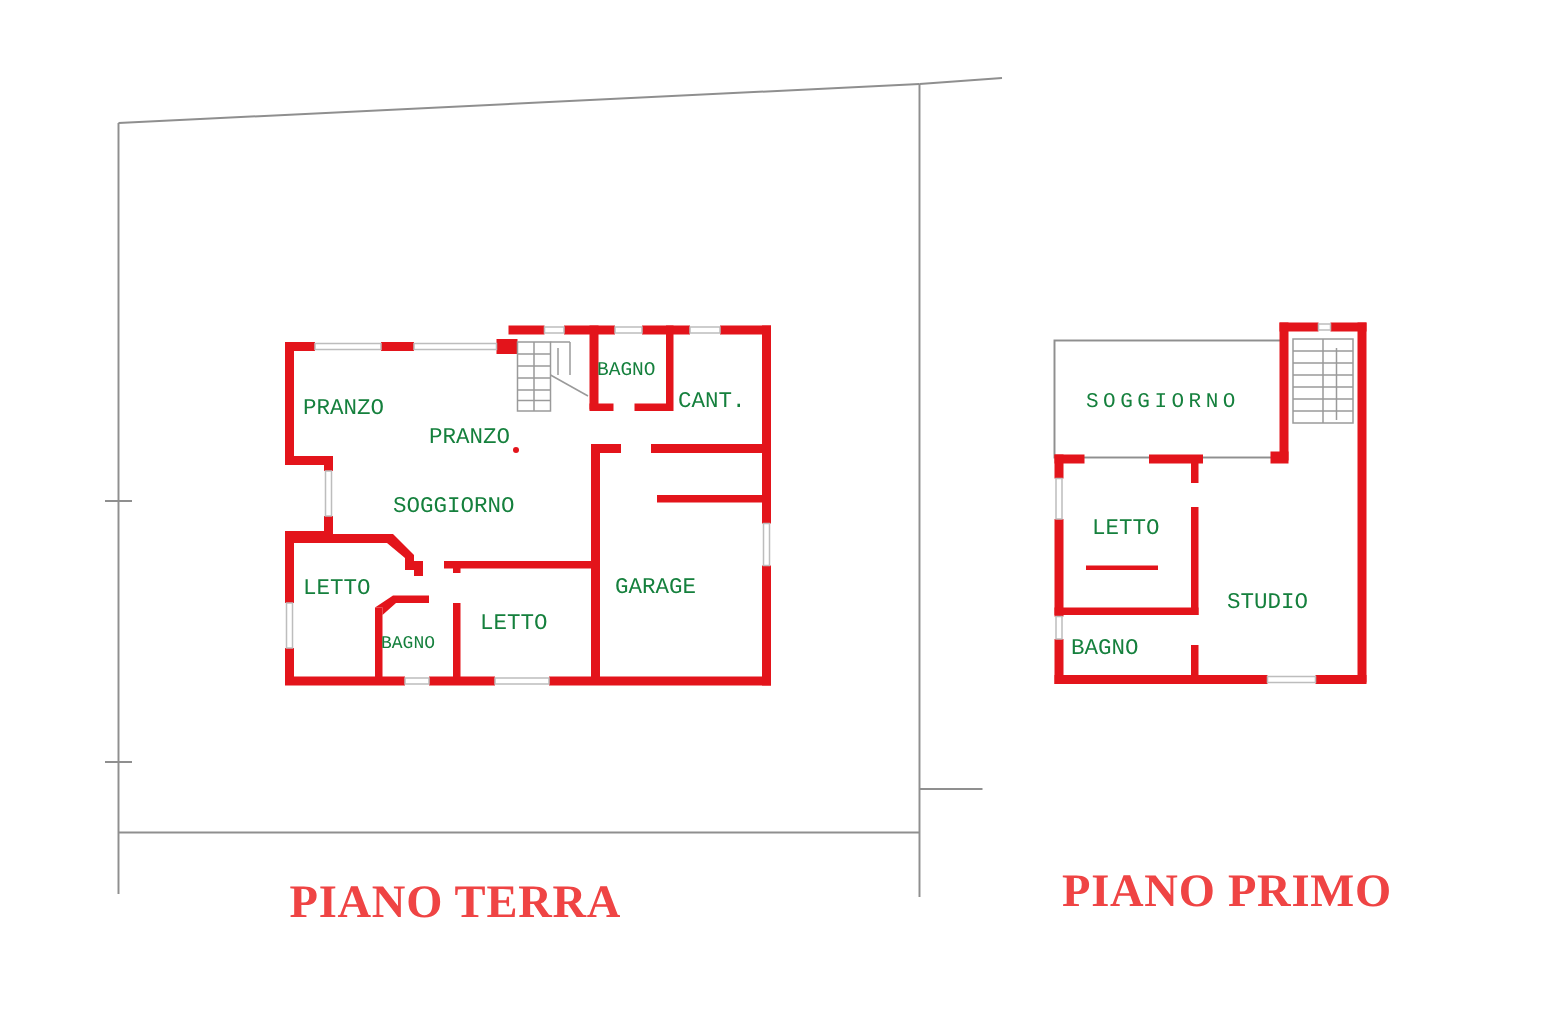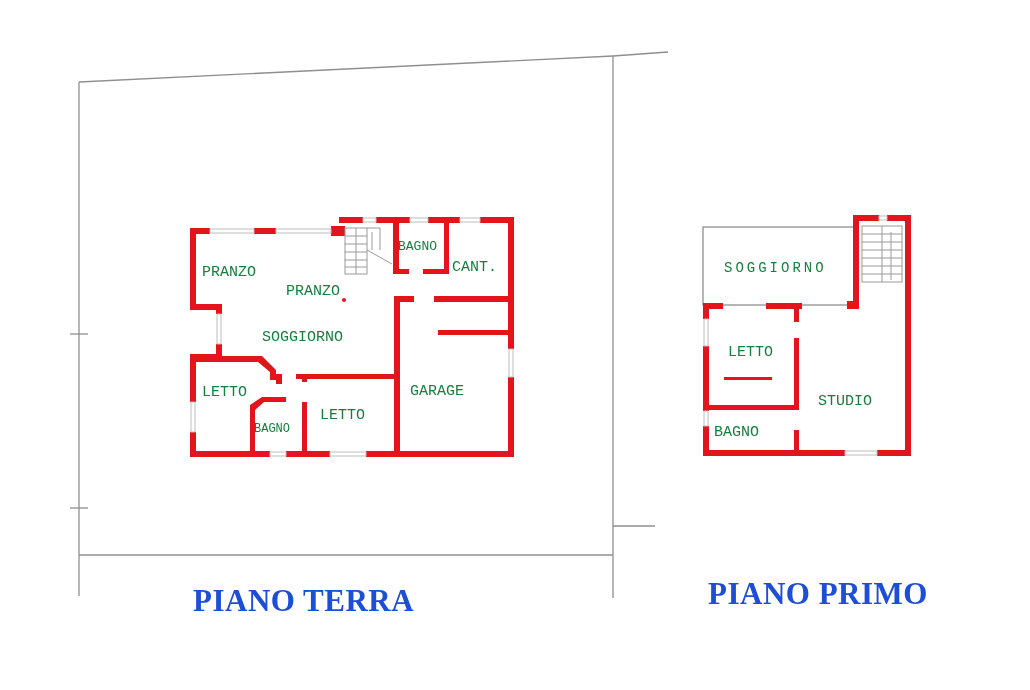--- a/index.html
+++ b/index.html
@@ -1,19 +1,19 @@
 <!DOCTYPE html>
 <html><head>
 <meta charset="utf-8">
 <style>
   html,body{margin:0;padding:0;background:#ffffff;}
   body{width:1030px;height:690px;position:relative;overflow:hidden;font-family:"DejaVu Serif","Liberation Serif",serif;}
   #plan{position:absolute;left:0;top:0;width:1030px;height:690px;}
   .room-label{position:absolute;font-family:Liberation Mono, monospace;color:#15803d;font-size:15px;white-space:nowrap;line-height:1;}
-  .floor-title{position:absolute;font-family:"Liberation Serif","DejaVu Serif",serif;font-weight:bold;color:#1d4ed8;font-size:31px;white-space:nowrap;line-height:1;letter-spacing:0.5px;}
+  .floor-title{position:absolute;font-family:"Liberation Serif","DejaVu Serif",serif;font-weight:bold;color:#ef4444;font-size:31px;white-space:nowrap;line-height:1;letter-spacing:0.5px;}
   .watermark{position:absolute;font-family:"DejaVu Sans",sans-serif;font-size:64px;color:rgba(200,200,200,0.25);white-space:nowrap;font-weight:bold;}
 </style>
 </head>
 <body>
 
 <div id="plan">
   <svg width="1030" height="690" viewBox="0 0 1030 690">
 
     <g stroke="#8f8f8f" stroke-width="1.3" fill="none">
       <line x1="79" y1="82" x2="613" y2="56"></line>

